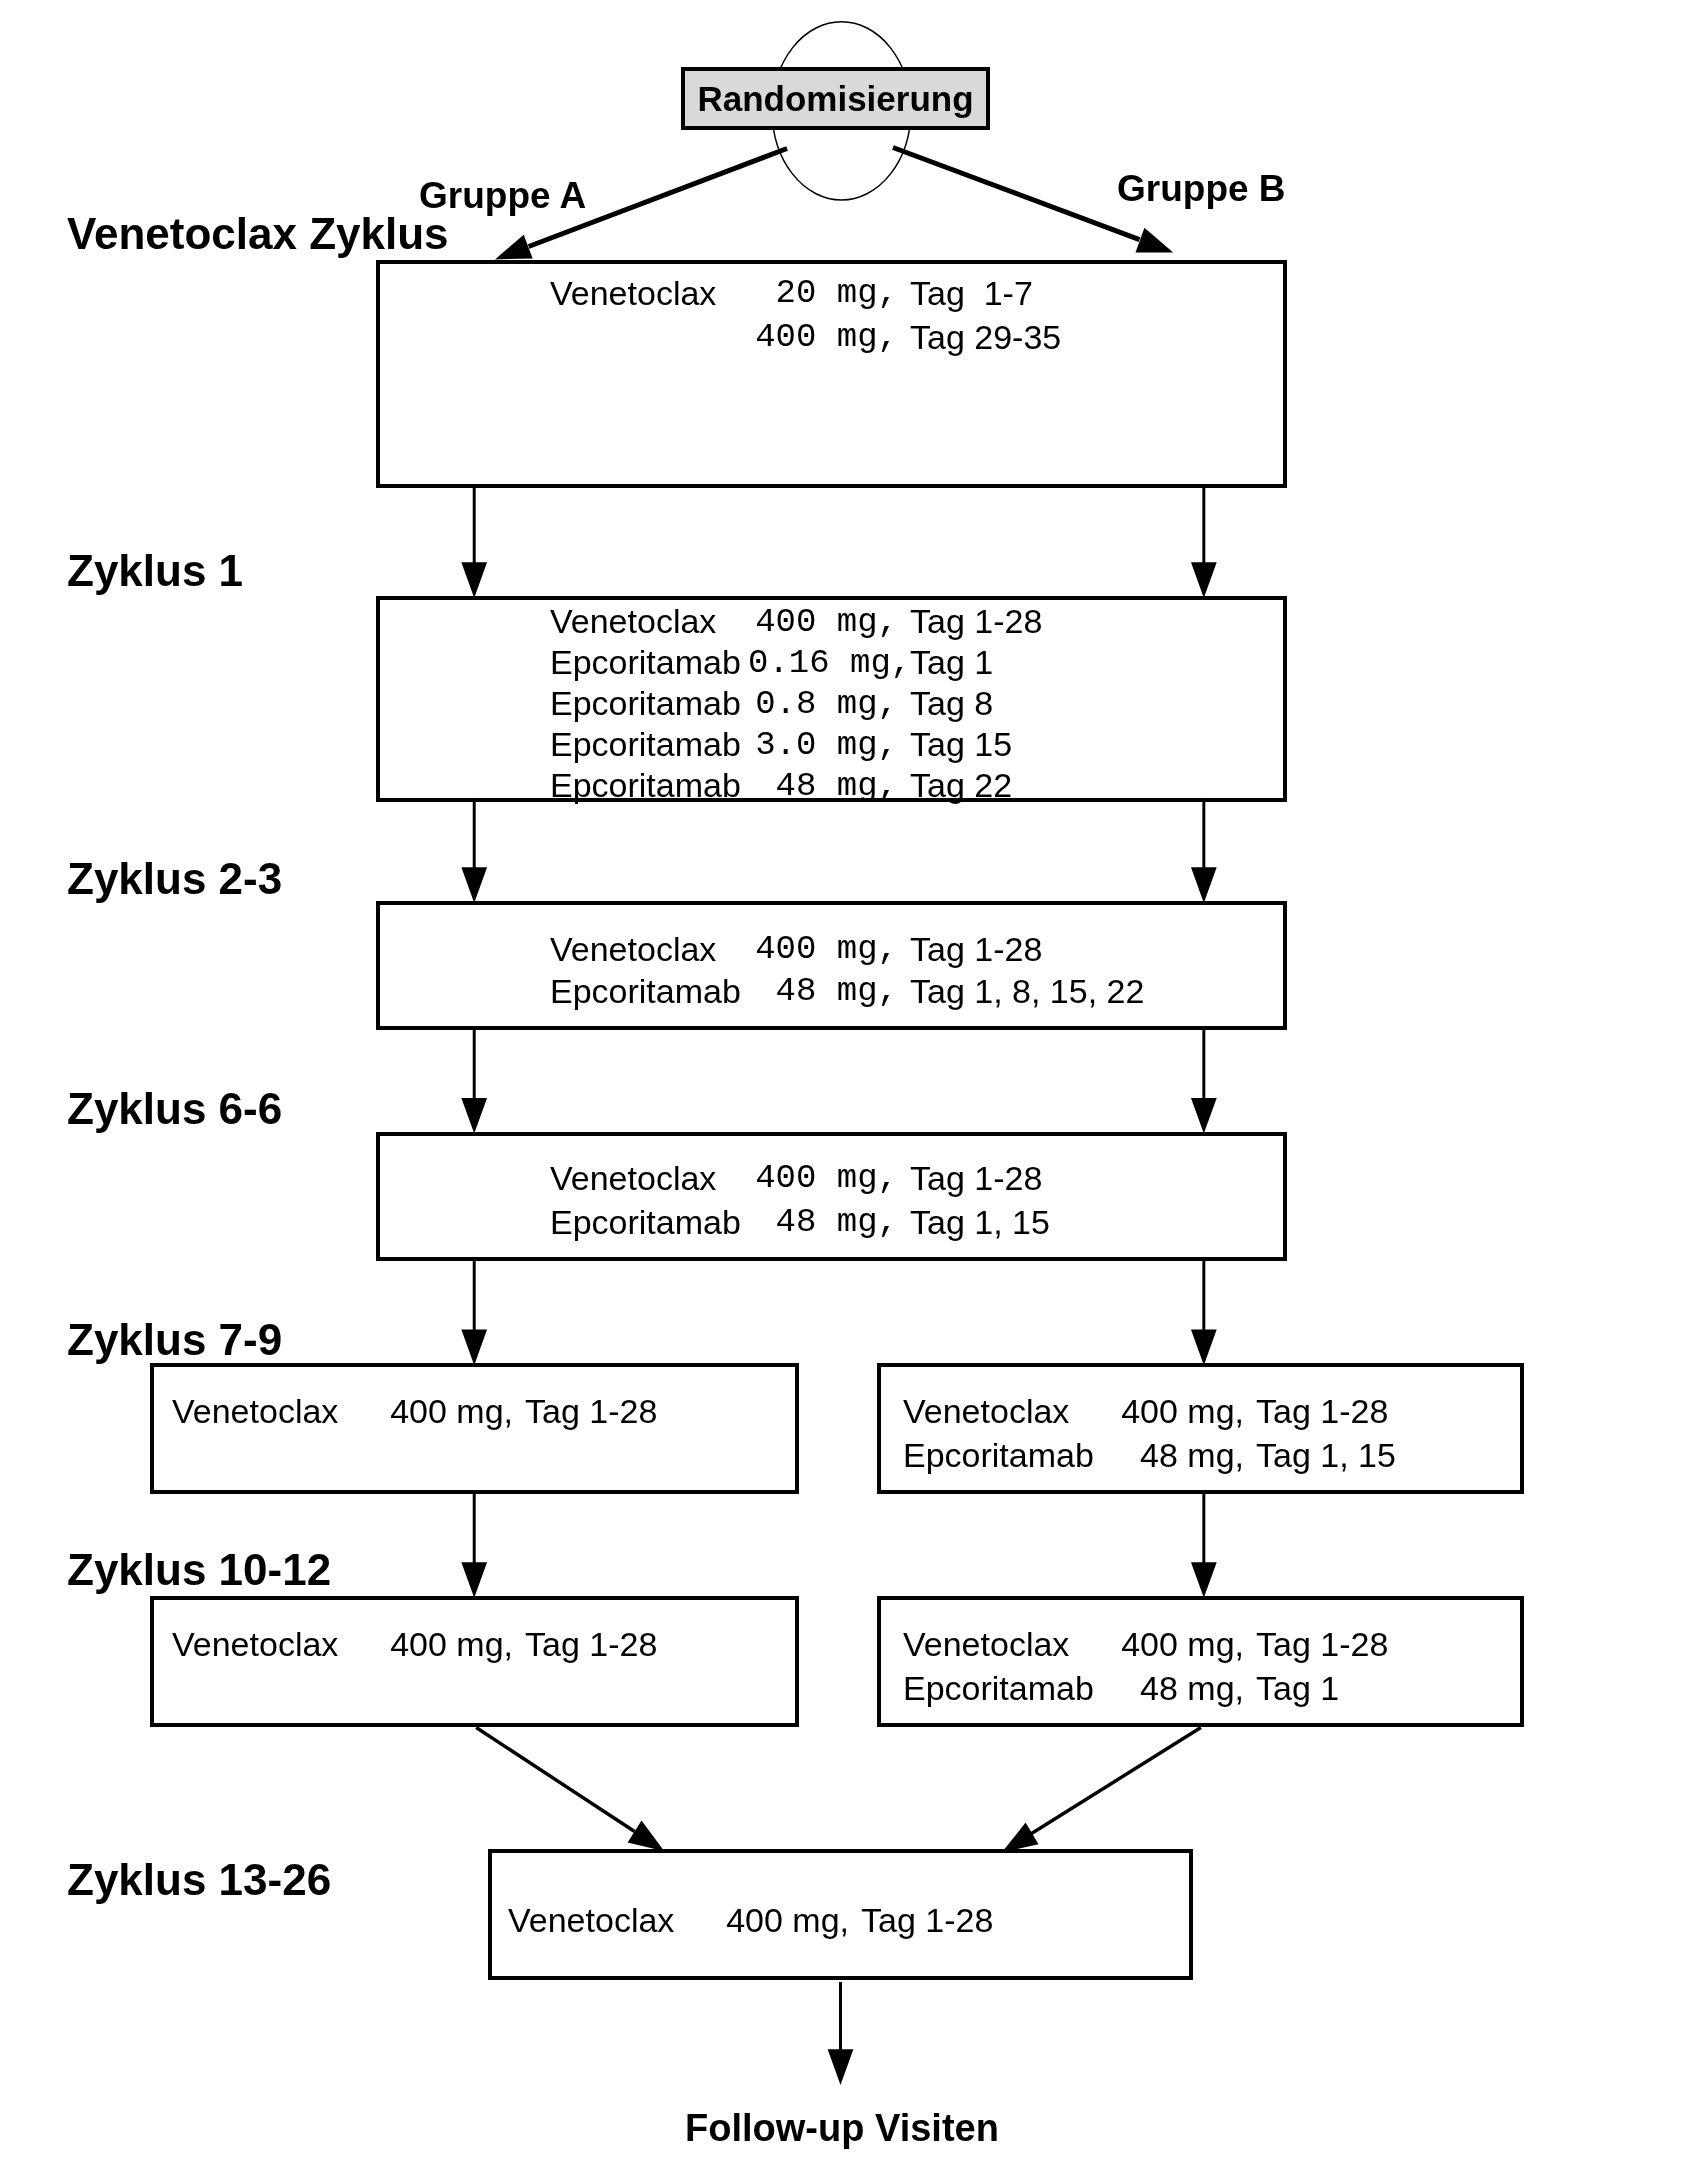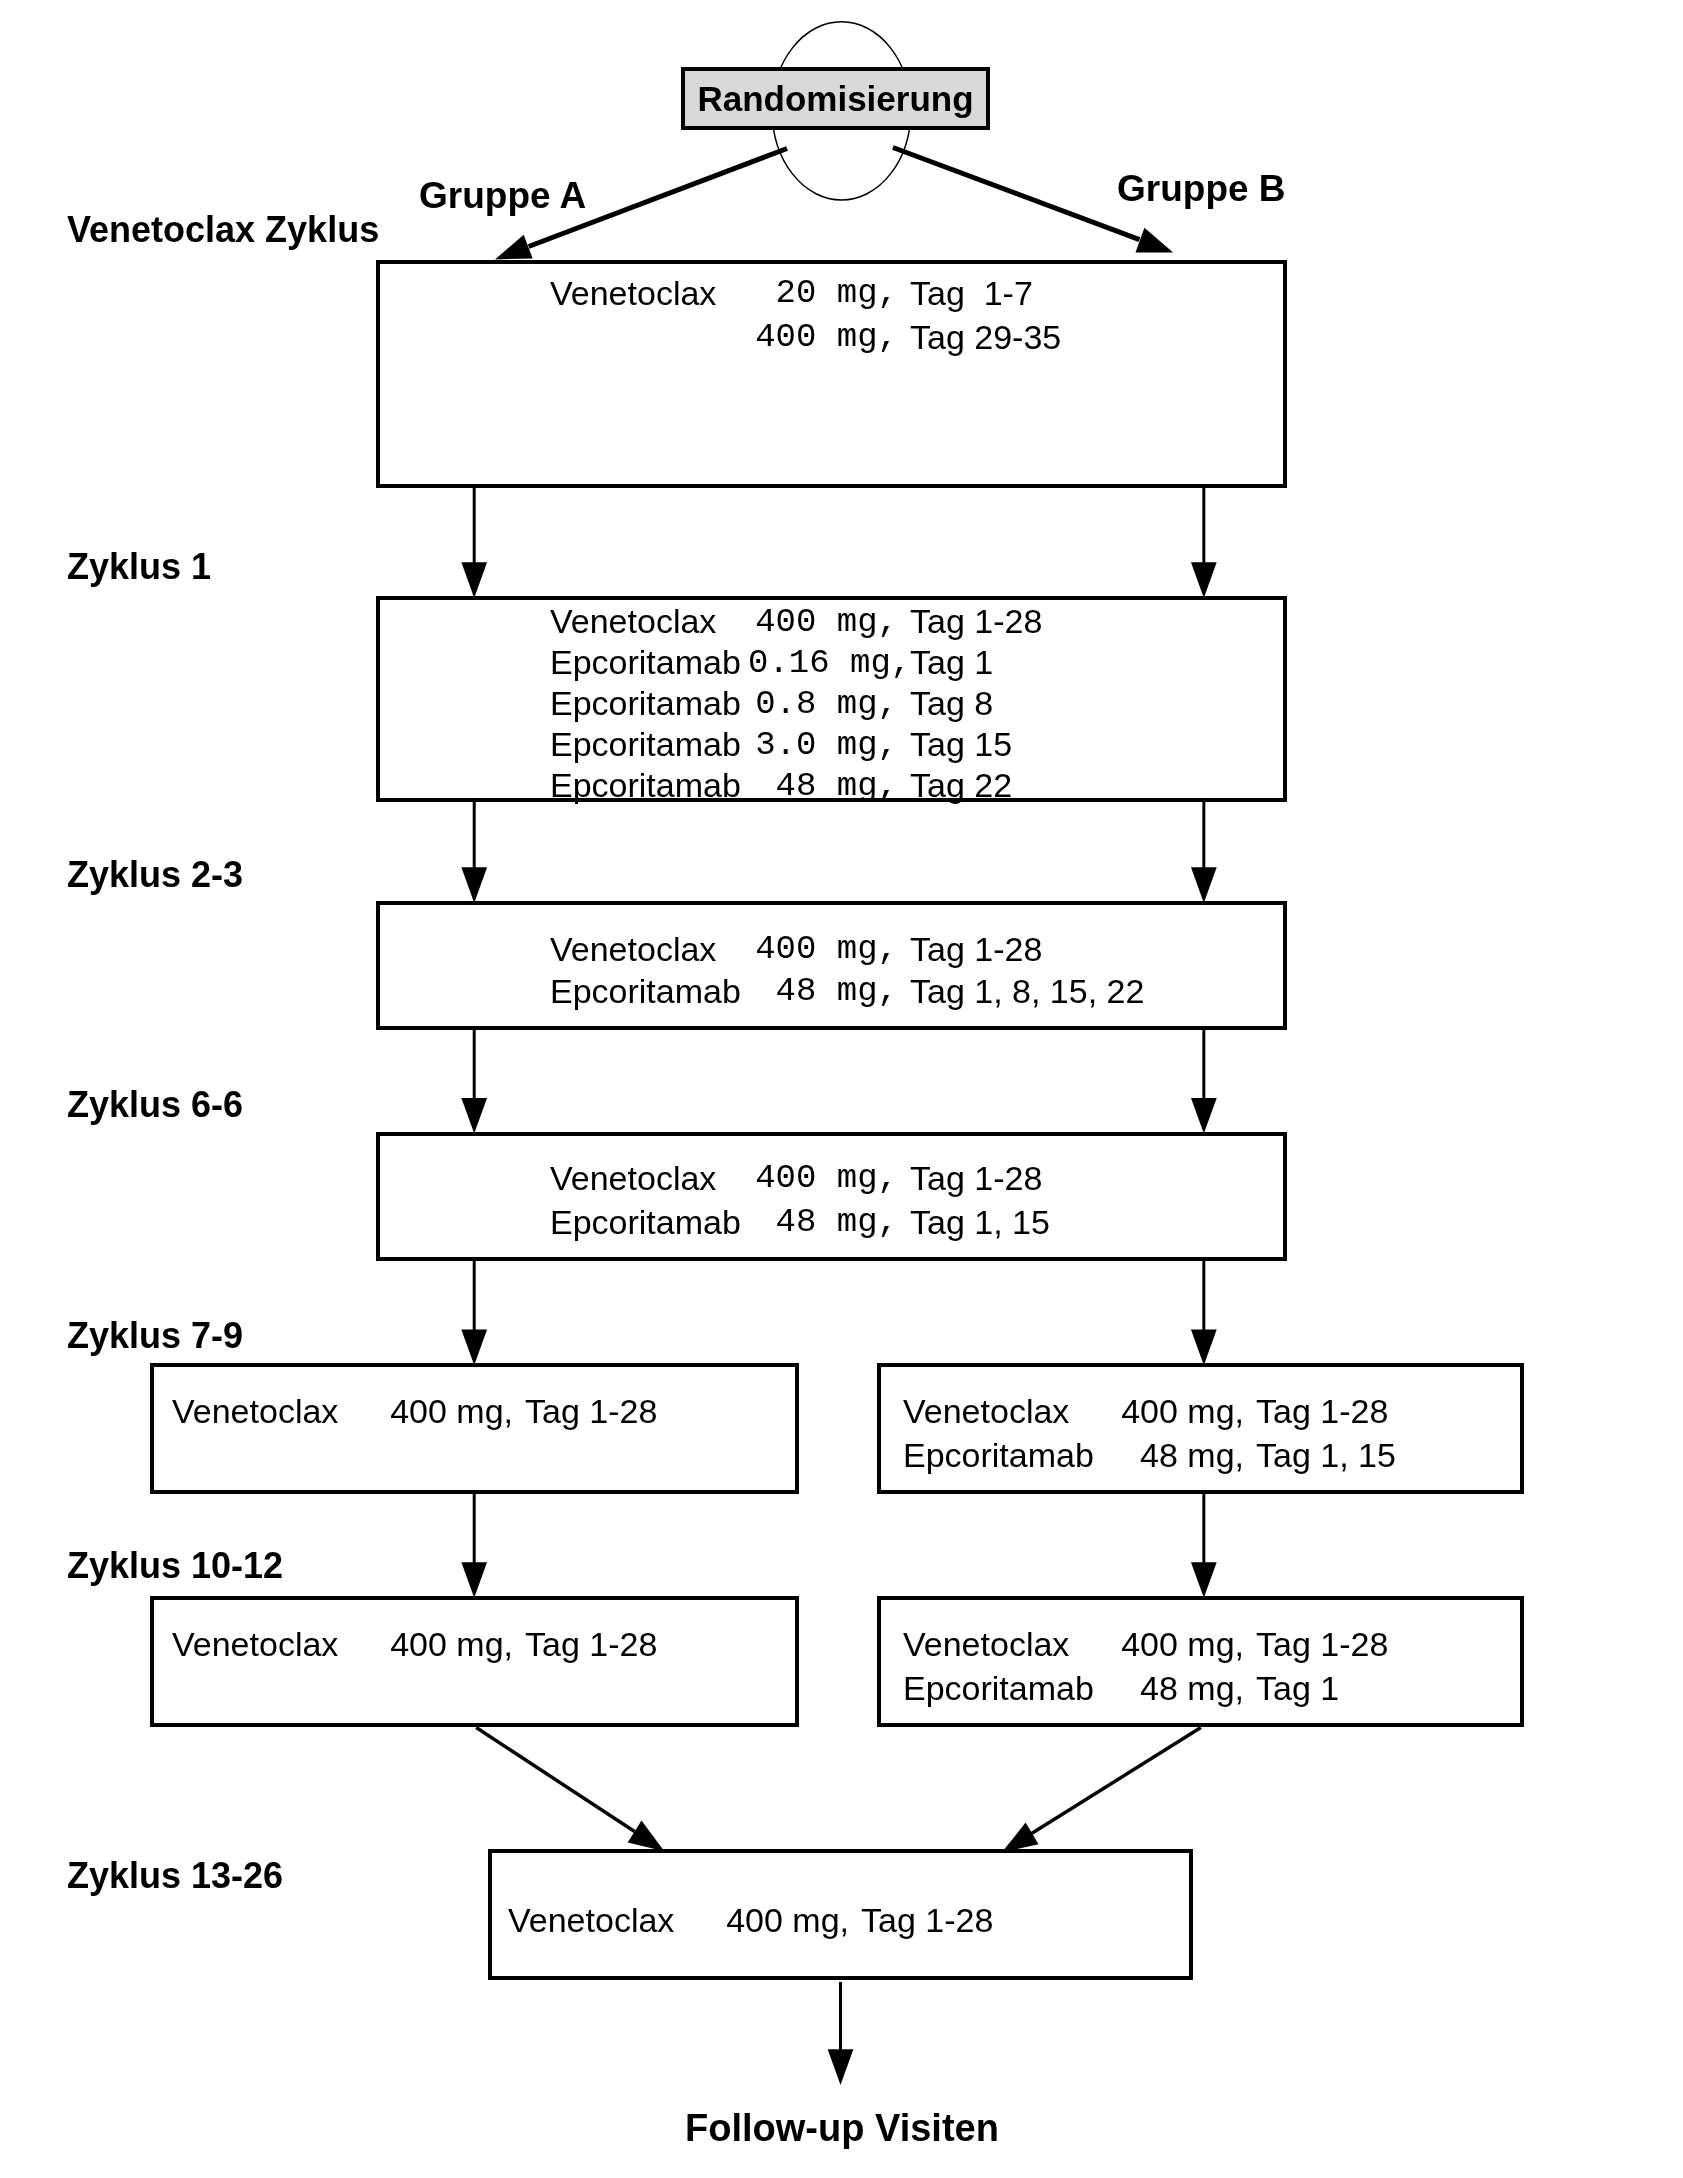--- a/index.html
+++ b/index.html
@@ -33,21 +33,21 @@
   .b3 .rows{padding-top:23px;} .b3 .brow{height:42px;}
   .b4 .rows{padding-top:20px;} .b4 .brow{height:44px;}
   .b56 .rows{padding-top:22px;}.b56 .brow{height:44px;}
   .b7 .rows{padding-top:45px;} .b7 .brow{height:44px;}
   .rand{
     position:absolute;left:681px;top:67px;width:309px;height:63px;
     background:#d9d9d9;border:4px solid #000;box-sizing:border-box;
     font-size:35px;font-weight:bold;text-align:center;line-height:55px;z-index:1;
   }
   .stage{
-    position:absolute;left:67px;font-size:36px;font-weight:bold;
+    position:absolute;left:67px;font-size:44px;font-weight:bold;
     white-space:nowrap;z-index:1;
   }
   .grp{
     position:absolute;font-size:37px;font-weight:bold;white-space:nowrap;z-index:1;
   }
   .footer{
     position:absolute;left:644px;top:2107px;width:396px;text-align:center;
     font-size:38px;font-weight:bold;white-space:nowrap;z-index:1;
   }
 </style>

